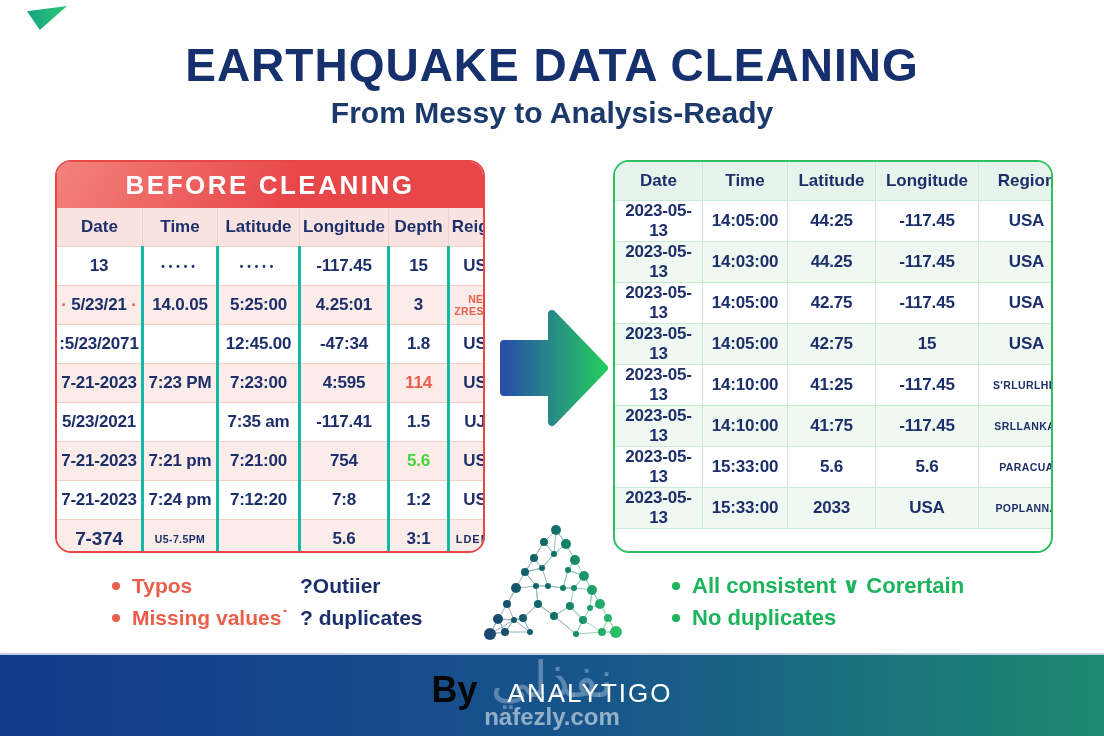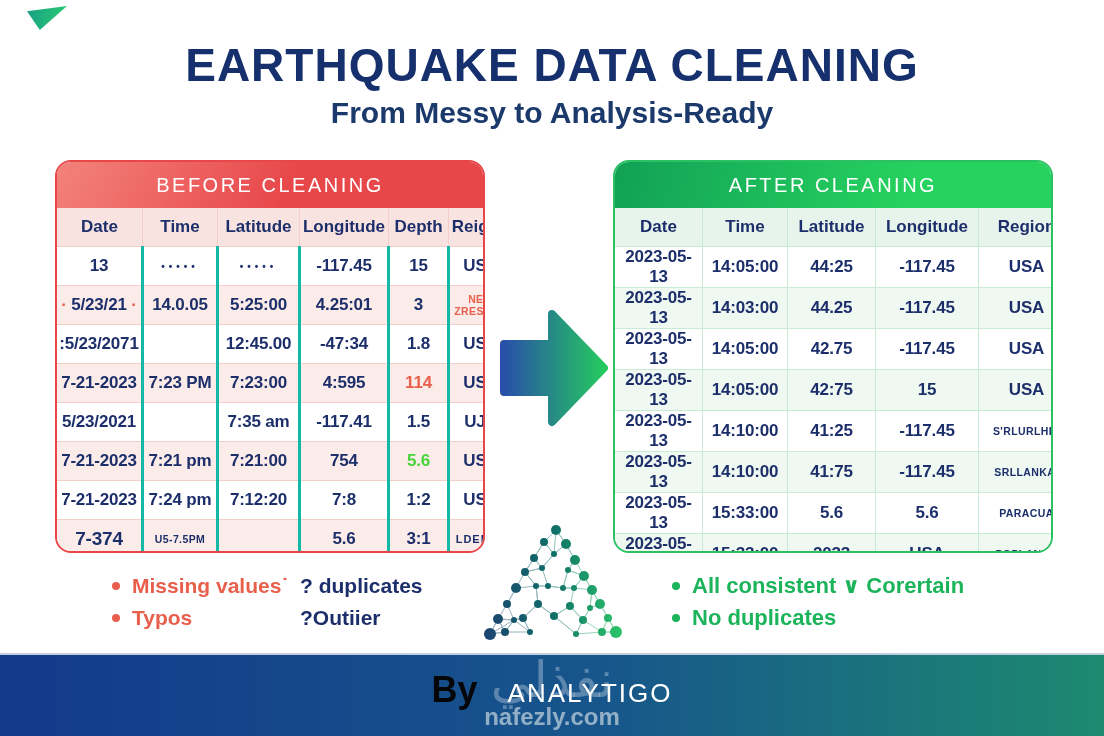--- a/index.html
+++ b/index.html
@@ -15,21 +15,21 @@
   .main-title{position:absolute;left:0;top:38px;width:1104px;text-align:center;
     font-size:46px;font-weight:800;letter-spacing:1px;color:#16306E;}
   .subtitle{position:absolute;left:0;top:96px;width:1104px;text-align:center;
     font-size:30px;font-weight:600;color:#1B3A6B;}
 
   
   .card{position:absolute;top:160px;border-radius:16px;overflow:hidden;background:#fff;}
   .card.before{left:55px;width:426px;height:389px;border:2px solid #E8474A;}
   .card.after{left:613px;width:436px;height:389px;border:2px solid #2BC163;}
   .card-titlebar{height:46px;display:flex;align-items:center;justify-content:center;
-    color:#fff;font-size:20px;font-weight:400;letter-spacing:2.5px;}
+    color:#fff;font-size:26px;font-weight:700;letter-spacing:2.5px;}
   .card.before .card-titlebar{background:linear-gradient(120deg,#F3827B 0%,#E8474A 55%);}
   .card.after .card-titlebar{background:linear-gradient(105deg,#11A156 0%,#27D35F 70%);}
 
   table{border-collapse:collapse;width:100%;table-layout:fixed;}
   th,td{text-align:center;vertical-align:middle;padding:0 2px;overflow:hidden;}
   th{height:38px;font-size:17px;font-weight:700;color:#1D2F6B;}
   td{height:38px;font-size:17px;font-weight:600;color:#1D2F6B;letter-spacing:-.2px;}
 
   .card.before th{background:#F8E3E1;border-right:1px solid #F2CFCA;border-bottom:1px solid #F2CFCA;}
   .card.before td{border-right:3px solid #14b8a6;border-bottom:1px solid #F2CFCA;}
@@ -191,21 +191,20 @@
     <defs>
       <linearGradient id="arrowGrad" x1="0" y1="0" x2="1" y2="0">
         <stop offset="0" stop-color="#2850A8"></stop>
         <stop offset="1" stop-color="#25C95F"></stop>
       </linearGradient>
     </defs>
     <polygon points="4,38 52,38 52,8 104,62 52,116 52,86 4,86" fill="url(#arrowGrad)" stroke="url(#arrowGrad)" stroke-width="8" stroke-linejoin="round"></polygon>
   </svg>
 
   <div class="card after">
-    <div class="card-titlebar">AFTER CLEANING</div>
     <table>
       <thead>
           <tr>
             <th>Date</th>
             <th>Time</th>
             <th>Latitude</th>
             <th>Longitude</th>
             <th>Region</th>
           </tr>
         </thead>
@@ -266,27 +265,27 @@
             <td>USA</td>
             <td class="c-tiny">POPLANNA</td>
           </tr>
         </tbody>
     </table>
   </div>
 
   <div class="bullets left">
     <div class="bullet-row">
       <span class="dot red-dot"></span>
-      <span class="red-label">Missing values˙</span>
-      <span class="navy-label">? duplicates</span>
+      <span class="red-label">Typos</span>
+      <span class="navy-label">?Outiier</span>
     </div>
     <div class="bullet-row">
       <span class="dot red-dot"></span>
-      <span class="red-label">Typos</span>
-      <span class="navy-label">?Outiier</span>
+      <span class="red-label">Missing values˙</span>
+      <span class="navy-label">? duplicates</span>
     </div>
   </div>
 
   <svg class="logo-a" viewBox="0 0 150 128">
     <defs>
       <linearGradient id="logoGrad" gradientUnits="userSpaceOnUse" x1="0" y1="64" x2="150" y2="64">
         <stop offset="0" stop-color="#1E3F72"></stop>
         <stop offset="0.5" stop-color="#0E6E67"></stop>
         <stop offset="1" stop-color="#2FCE6B"></stop>
       </linearGradient>

